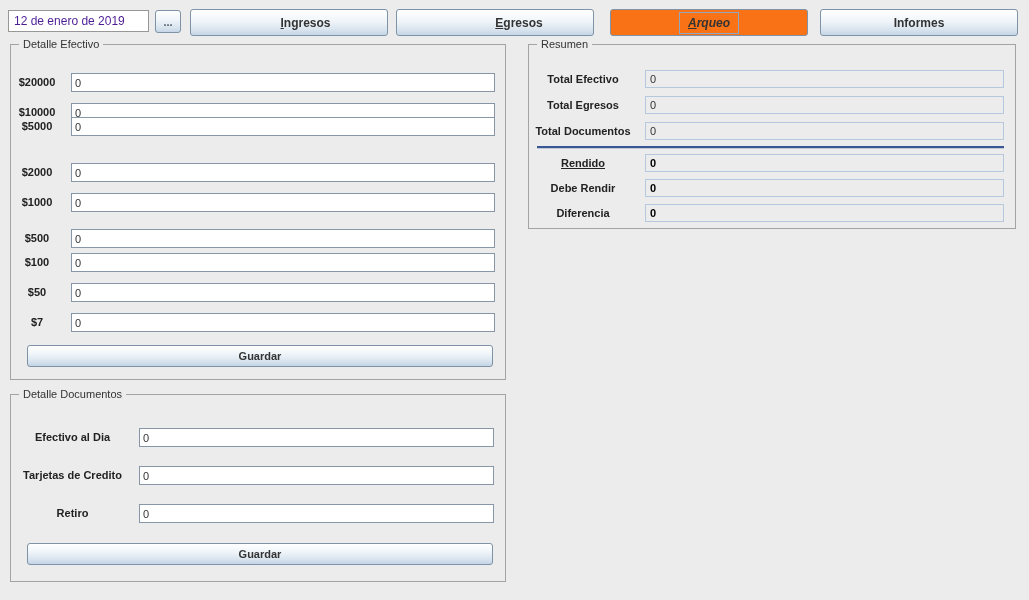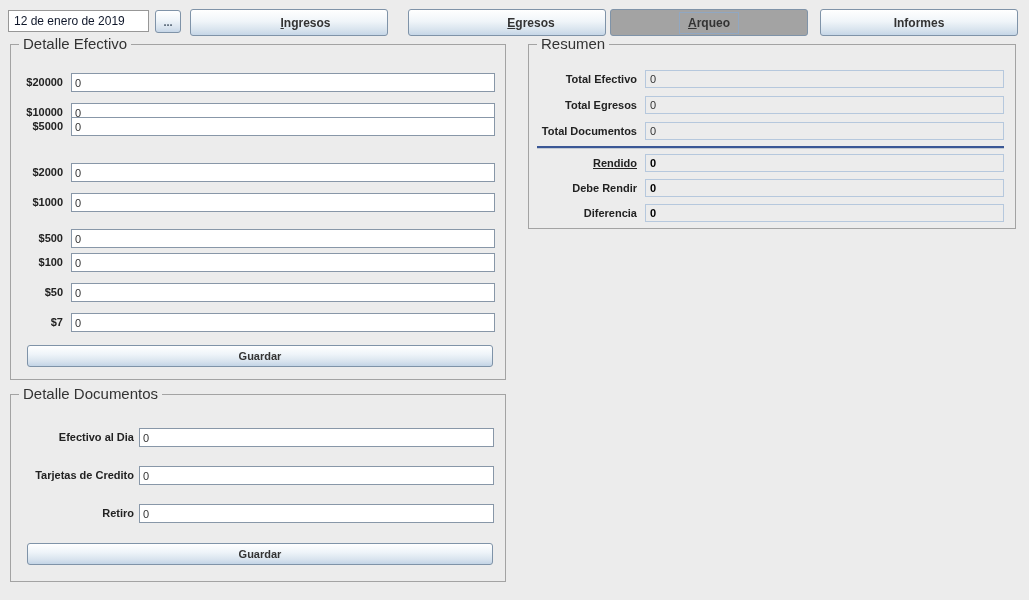--- a/index.html
+++ b/index.html
@@ -5,55 +5,55 @@
   html,body{margin:0;padding:0}
   body{
     width:1029px;height:600px;position:relative;overflow:hidden;
     background:#ececec;
     font-family:"Liberation Sans",sans-serif;
     -webkit-font-smoothing:antialiased;
   }
   
   .date-input{
     position:absolute;left:8px;top:10px;width:141px;height:22px;box-sizing:border-box;
-    border:1px solid #979797;background:#fff;color:#0f172a;
+    border:1px solid #979797;background:#fff;color:#4c1d95;
     font-family:inherit;font-size:12px;padding:0 0 0 5px;outline:none;
   }
   .browse-btn{
     position:absolute;left:155px;top:10px;width:26px;height:23px;box-sizing:border-box;
     border:1px solid #7f93a8;border-radius:3px;
     background:linear-gradient(to bottom,#ffffff 0%,#eef4f9 45%,#d8e3ee 80%,#c6d6e7 100%);
     font-family:inherit;font-size:11px;font-weight:bold;color:#4a5a6a;line-height:8px;
   }
   .nav-btn{
     position:absolute;top:9px;width:198px;height:27px;box-sizing:border-box;
     border:1px solid #7f93a8;border-radius:3px;
     background:linear-gradient(to bottom,#ffffff 0%,#f0f5f9 45%,#d9e4ee 78%,#c6d6e7 100%);
     font-family:inherit;font-size:12px;font-weight:bold;color:#333;
     text-align:center;padding:0;cursor:default;
   }
-  .nav-btn.active{background:#a3a3a3;}
+  .nav-btn.active{background:#f97316;font-style:italic;}
   .nav-btn .lbl{display:inline-block;padding:3px 8px;border:1px solid transparent;}
   .nav-btn.active .lbl{border:1px solid #90a7c2;}
   .nav-btn u{text-decoration:underline;text-underline-offset:1px;}
   
   .panel{
     position:absolute;border:1px solid #a3a3a3;background:#ececec;box-sizing:border-box;
   }
   .panel-title{
     position:absolute;top:-8px;left:8px;background:#ececec;padding:0 4px;
-    font-size:15px;color:#333;line-height:14px;white-space:nowrap;
+    font-size:11px;color:#333;line-height:14px;white-space:nowrap;
   }
   #panel-efectivo{left:10px;top:44px;width:496px;height:336px;}
   #panel-documentos{left:10px;top:394px;width:496px;height:188px;}
   #panel-resumen{left:528px;top:44px;width:488px;height:185px;padding-left:13px;}
   
   .frow{position:absolute;left:0;width:100%;height:19px;}
   .flabel{
-    position:absolute;left:0;top:0;height:19px;line-height:19px;text-align:right;
+    position:absolute;left:0;top:0;height:19px;line-height:19px;text-align:center;
     font-weight:bold;font-size:11px;color:#222;white-space:nowrap;
   }
   .tfield{
     position:absolute;top:0;height:19px;box-sizing:border-box;
     border:1px solid #8897a8;background:#fff;color:#333;
     font-family:inherit;font-size:11px;padding:0 0 0 3px;outline:none;
   }
   .rofield{
     position:absolute;top:0;height:18px;box-sizing:border-box;
     border:1px solid #b6c8dd;background:#ececec;color:#333;
@@ -74,21 +74,21 @@
   #guardar-efectivo{top:300px;}
   #guardar-documentos{top:148px;}
 </style>
 </head>
 <body>
 
 <input class="date-input" value="12 de enero de 2019" style="">
 <button class="browse-btn">...</button>
 <div id="nav-buttons">
     <button class="nav-btn" style="left: 190px; padding-left: 33px;"><span class="lbl"><u>I</u>ngresos</span></button>
-    <button class="nav-btn" style="left: 408px; padding-left: 48px;"><span class="lbl"><u>E</u>gresos</span></button>
+    <button class="nav-btn" style="left: 396px; padding-left: 48px;"><span class="lbl"><u>E</u>gresos</span></button>
     <button class="nav-btn active" style="left: 610px;"><span class="lbl"><u>A</u>rqueo</span></button>
     <button class="nav-btn" style="left: 820px;"><span class="lbl">Informes</span></button>
   </div>
 
 <div class="panel" id="panel-efectivo">
   <span class="panel-title">Detalle Efectivo</span>
   <button class="save-btn" id="guardar-efectivo">Guardar</button>
 <div class="frow" style="top: 28px;">
       <span class="flabel" style="width: 52px;">$20000</span>
       <input class="tfield" value="0" style="left: 60px; width: 424px;">

